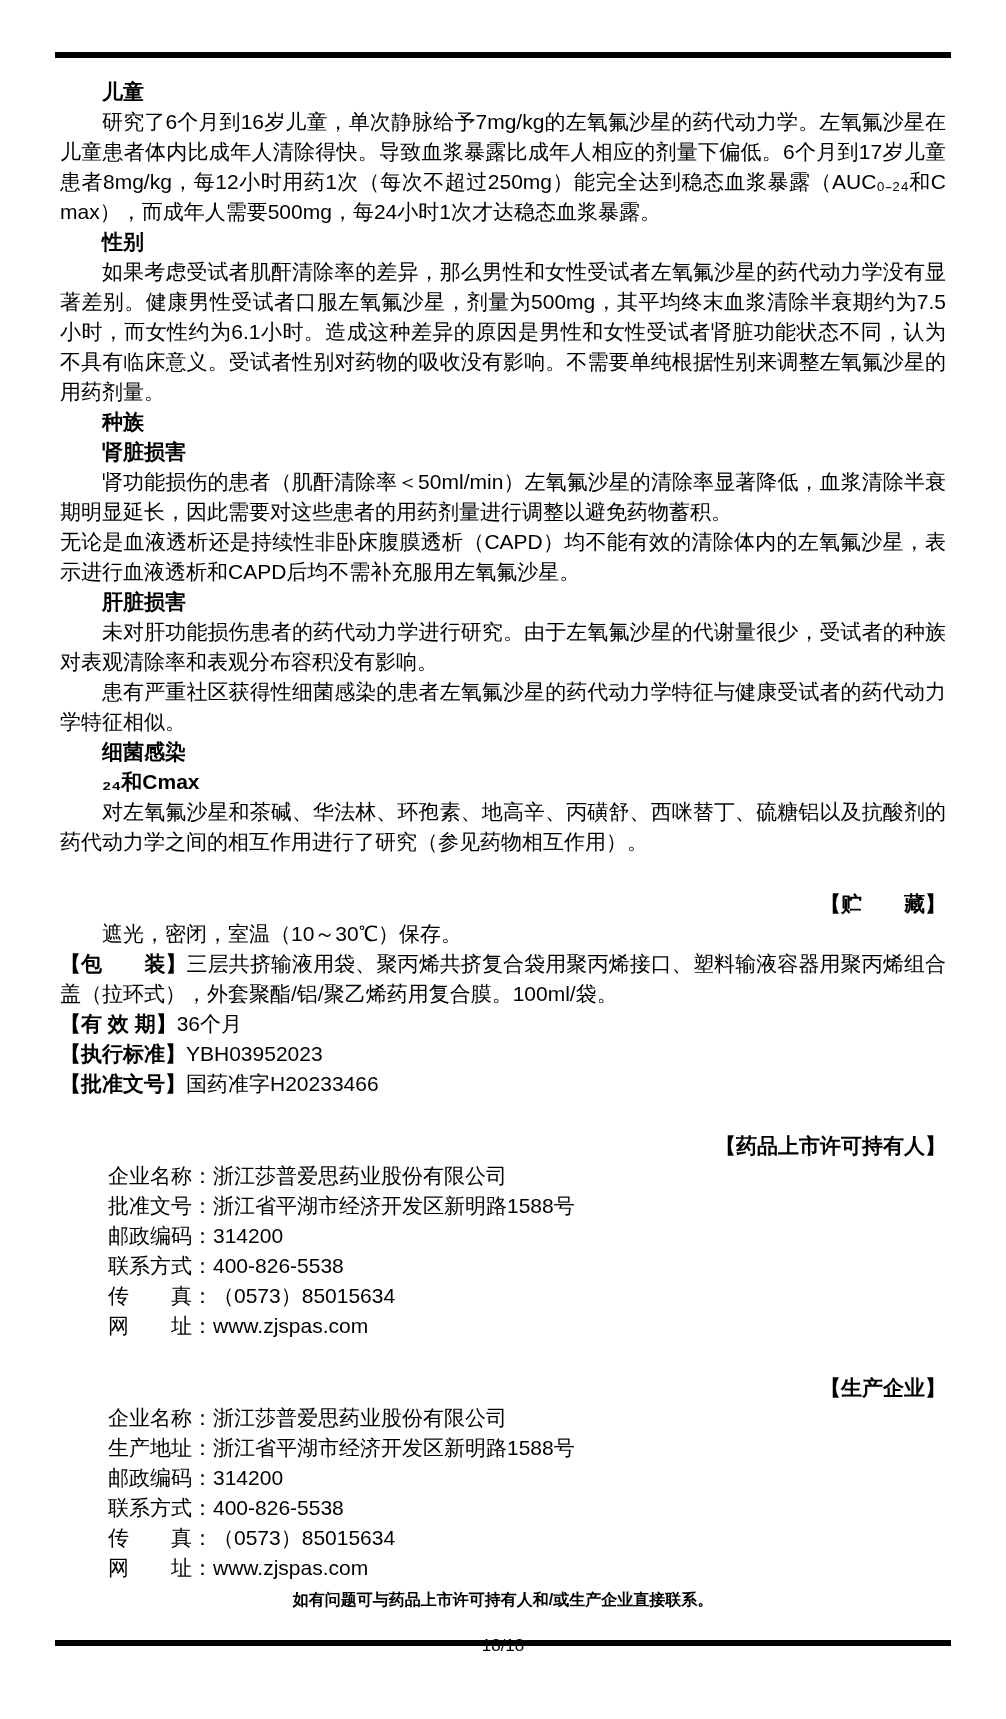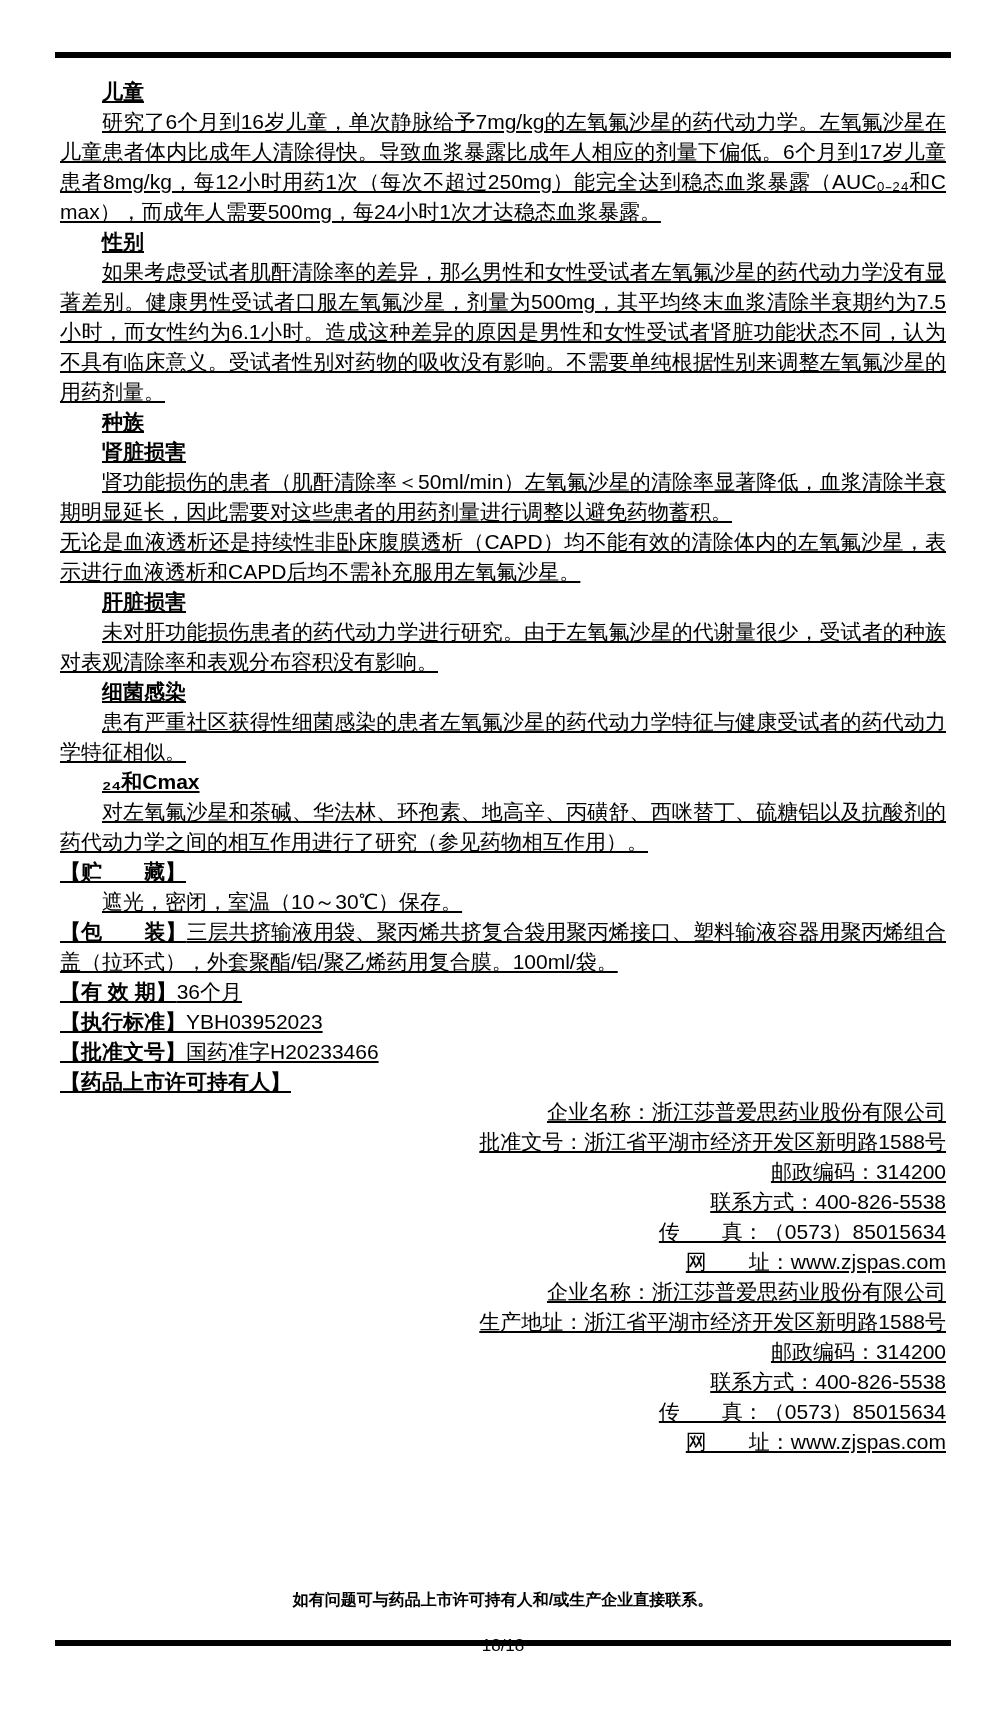--- a/index.html
+++ b/index.html
@@ -9,34 +9,34 @@
     margin:0 auto;
     background:#ffffff;
     font-family:"Liberation Sans", sans-serif;
     color:#000;
   }
   .rule { position:absolute; left:55px; width:896px; height:6px; background:#000; }
   .rule-top { top:52px; }
   .rule-bottom { top:1640px; }
   .content {
     position:absolute;
-    left:60px; top:77px; width:886px;text-decoration:underline;
+    left:60px; top:77px; width:886px;
   }
   .blk {
     margin:0; padding:0;
     font-size:21px;
     line-height:30px;
     text-align:justify;
     word-break:break-all;
   }
   .heading { font-weight:bold; text-indent:2em; text-align:left; }
   .para { text-indent:2em; }
   .para_noindent { text-indent:0; }
-  .plain { text-align:right; }
-  .label_line { text-align:left; }
+  .plain { text-align:left;margin-left:48px; }
+  .label_line { text-align:right;margin-top:32px; }
   .lbl { font-weight:bold; }
   .closing-note {
     position:absolute; top:1585px; left:0; width:100%;
     text-align:center; font-weight:bold; font-size:16px; line-height:30px;
     margin:0;
   }
   .page-number {
     position:absolute; top:1636px; left:0; width:100%;
     text-align:center; font-size:17px; line-height:20px;
     margin:0;
@@ -52,37 +52,38 @@
       <p class="blk heading">儿童</p>
       <p class="blk para">研究了6个月到16岁儿童，单次静脉给予7mg/kg的左氧氟沙星的药代动力学。左氧氟沙星在儿童患者体内比成年人清除得快。导致血浆暴露比成年人相应的剂量下偏低。6个月到17岁儿童患者8mg/kg，每12小时用药1次（每次不超过250mg）能完全达到稳态血浆暴露（AUC₀₋₂₄和Cmax），而成年人需要500mg，每24小时1次才达稳态血浆暴露。</p>
       <p class="blk heading">性别</p>
       <p class="blk para">如果考虑受试者肌酐清除率的差异，那么男性和女性受试者左氧氟沙星的药代动力学没有显著差别。健康男性受试者口服左氧氟沙星，剂量为500mg，其平均终末血浆清除半衰期约为7.5小时，而女性约为6.1小时。造成这种差异的原因是男性和女性受试者肾脏功能状态不同，认为不具有临床意义。受试者性别对药物的吸收没有影响。不需要单纯根据性别来调整左氧氟沙星的用药剂量。</p>
       <p class="blk heading">种族</p>
       <p class="blk heading">肾脏损害</p>
       <p class="blk para">肾功能损伤的患者（肌酐清除率＜50ml/min）左氧氟沙星的清除率显著降低，血浆清除半衰期明显延长，因此需要对这些患者的用药剂量进行调整以避免药物蓄积。</p>
       <p class="blk para_noindent">无论是血液透析还是持续性非卧床腹膜透析（CAPD）均不能有效的清除体内的左氧氟沙星，表示进行血液透析和CAPD后均不需补充服用左氧氟沙星。</p>
       <p class="blk heading">肝脏损害</p>
       <p class="blk para">未对肝功能损伤患者的药代动力学进行研究。由于左氧氟沙星的代谢量很少，受试者的种族对表观清除率和表观分布容积没有影响。</p>
+      <p class="blk para">患有严重社区获得性细菌感染的患者左氧氟沙星的药代动力学特征与健康受试者的药代动力学特征相似。</p>
       <p class="blk heading">细菌感染</p>
-      <p class="blk para">患有严重社区获得性细菌感染的患者左氧氟沙星的药代动力学特征与健康受试者的药代动力学特征相似。</p>
       <p class="blk heading">₂₄和Cmax</p>
       <p class="blk para">对左氧氟沙星和茶碱、华法林、环孢素、地高辛、丙磺舒、西咪替丁、硫糖铝以及抗酸剂的药代动力学之间的相互作用进行了研究（参见药物相互作用）。</p>
       <p class="blk label_line"><span class="lbl">【贮　　藏】</span></p>
       <p class="blk para">遮光，密闭，室温（10～30℃）保存。</p>
       <p class="blk labeled_para"><span class="lbl">【包　　装】</span><span>三层共挤输液用袋、聚丙烯共挤复合袋用聚丙烯接口、塑料输液容器用聚丙烯组合盖（拉环式），外套聚酯/铝/聚乙烯药用复合膜。100ml/袋。</span></p>
       <p class="blk labeled_para"><span class="lbl">【有 效 期】</span><span>36个月</span></p>
       <p class="blk labeled_para"><span class="lbl">【执行标准】</span><span>YBH03952023</span></p>
       <p class="blk labeled_para"><span class="lbl">【批准文号】</span><span>国药准字H20233466</span></p>
       <p class="blk label_line"><span class="lbl">【药品上市许可持有人】</span></p>
       <p class="blk plain">企业名称：浙江莎普爱思药业股份有限公司</p>
       <p class="blk plain">批准文号：浙江省平湖市经济开发区新明路1588号</p>
       <p class="blk plain">邮政编码：314200</p>
       <p class="blk plain">联系方式：400-826-5538</p>
       <p class="blk plain">传　　真：（0573）85015634</p>
       <p class="blk plain">网　　址：www.zjspas.com</p>
+      <p class="blk label_line"><span class="lbl">【生产企业】</span></p>
       <p class="blk plain">企业名称：浙江莎普爱思药业股份有限公司</p>
       <p class="blk plain">生产地址：浙江省平湖市经济开发区新明路1588号</p>
       <p class="blk plain">邮政编码：314200</p>
       <p class="blk plain">联系方式：400-826-5538</p>
       <p class="blk plain">传　　真：（0573）85015634</p>
       <p class="blk plain">网　　址：www.zjspas.com</p>
     </div>
 
   <p class="closing-note">如有问题可与药品上市许可持有人和/或生产企业直接联系。</p>
 

